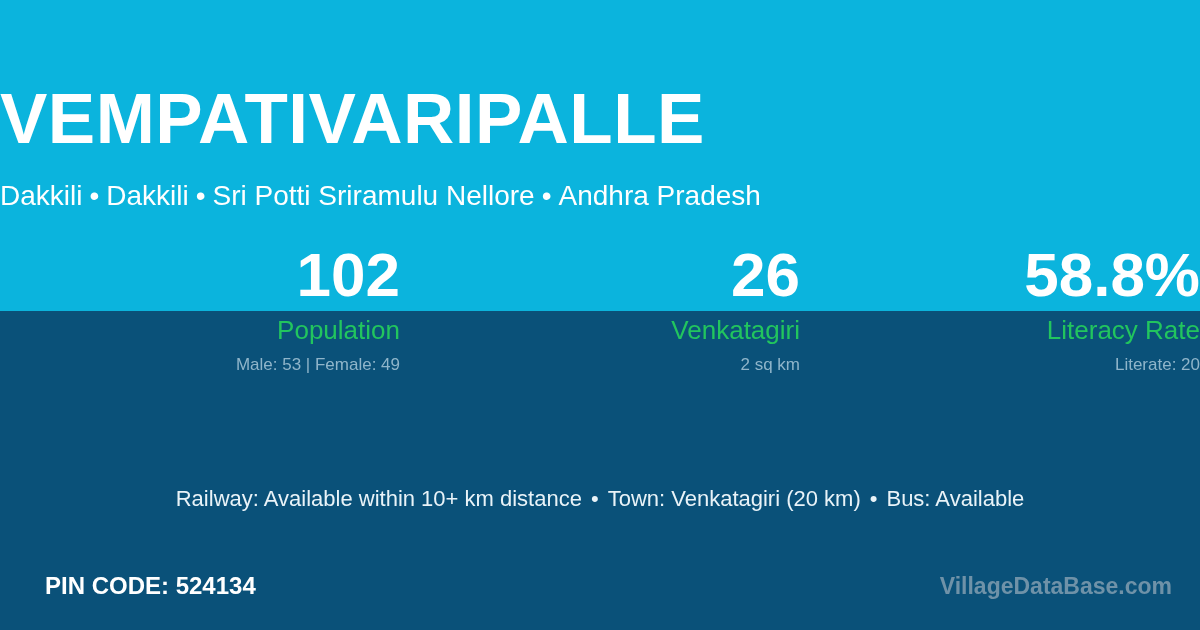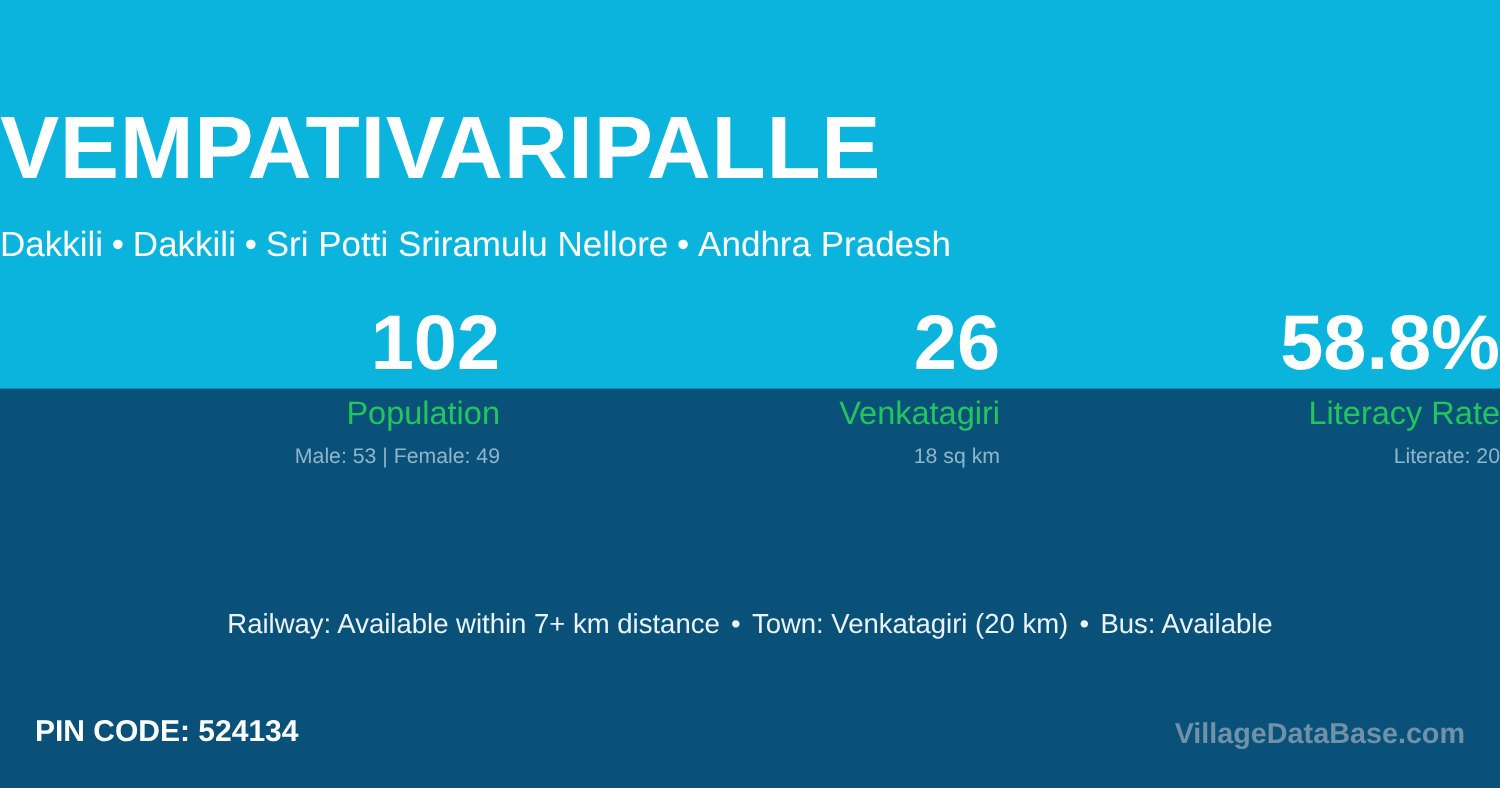--- a/index.html
+++ b/index.html
@@ -141,20 +141,21 @@
     justify-content:space-between;
     padding:0 28px 18px 28px;
     z-index:5;
   }
 
   .pin-code {
     font-size:24px;
     font-weight:bold;
     color:#ffffff;
     line-height:1;
+    margin-left:17px;
   }
 
   .brand {
     font-size:23px;
     font-weight:bold;
     color:#6f92a8;
     line-height:1;
   }
 </style>
 </head>
@@ -176,33 +177,33 @@
 
     <div class="stat-col">
       <div class="stat-value">102</div>
       <div class="stat-label">Population</div>
       <div class="stat-sub">Male: 53 | Female: 49</div>
     </div>
 
     <div class="stat-col">
       <div class="stat-value">26</div>
       <div class="stat-label">Venkatagiri</div>
-      <div class="stat-sub">18 sq km</div>
+      <div class="stat-sub">2 sq km</div>
     </div>
 
     <div class="stat-col">
       <div class="stat-value">58.8%</div>
       <div class="stat-label">Literacy Rate</div>
       <div class="stat-sub">Literate: 20</div>
     </div>
 
   </div>
 
   <div class="amenities">
-    <span>Railway: Available within 7+ km distance</span><span class="sep">•</span><span>Town: Venkatagiri (20 km)</span><span class="sep">•</span><span>Bus: Available</span>
+    <span>Railway: Available within 10+ km distance</span><span class="sep">•</span><span>Town: Venkatagiri (20 km)</span><span class="sep">•</span><span>Bus: Available</span>
   </div>
 
   <div class="footer">
     <div class="pin-code">PIN CODE: 524134</div>
     <div class="brand">VillageDataBase.com</div>
   </div>
 
 </div>
 
 </body></html>

